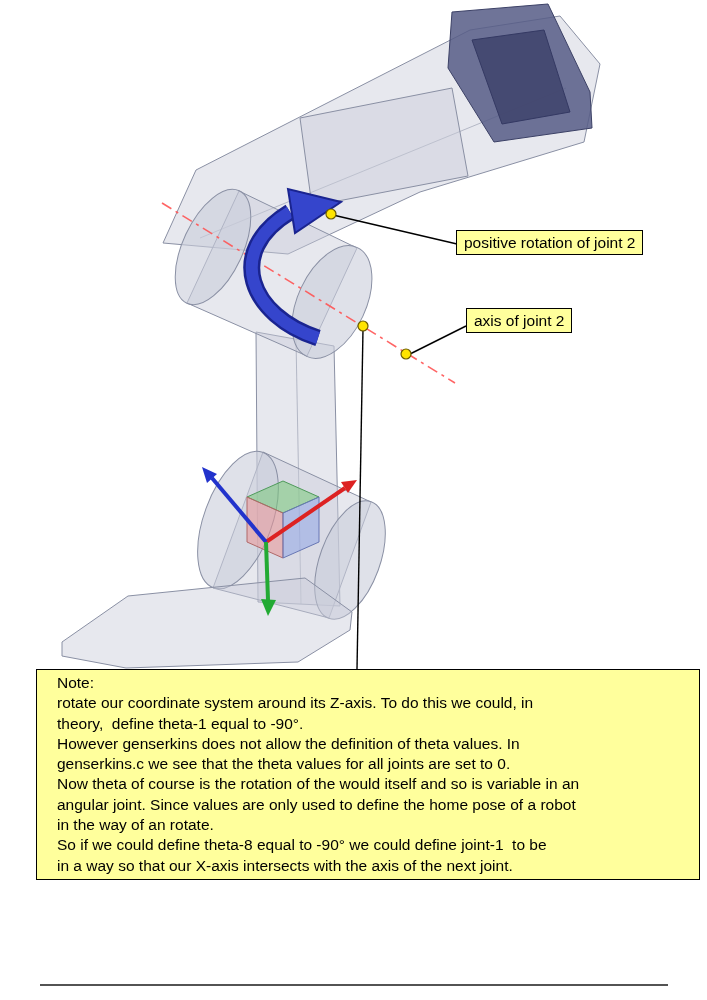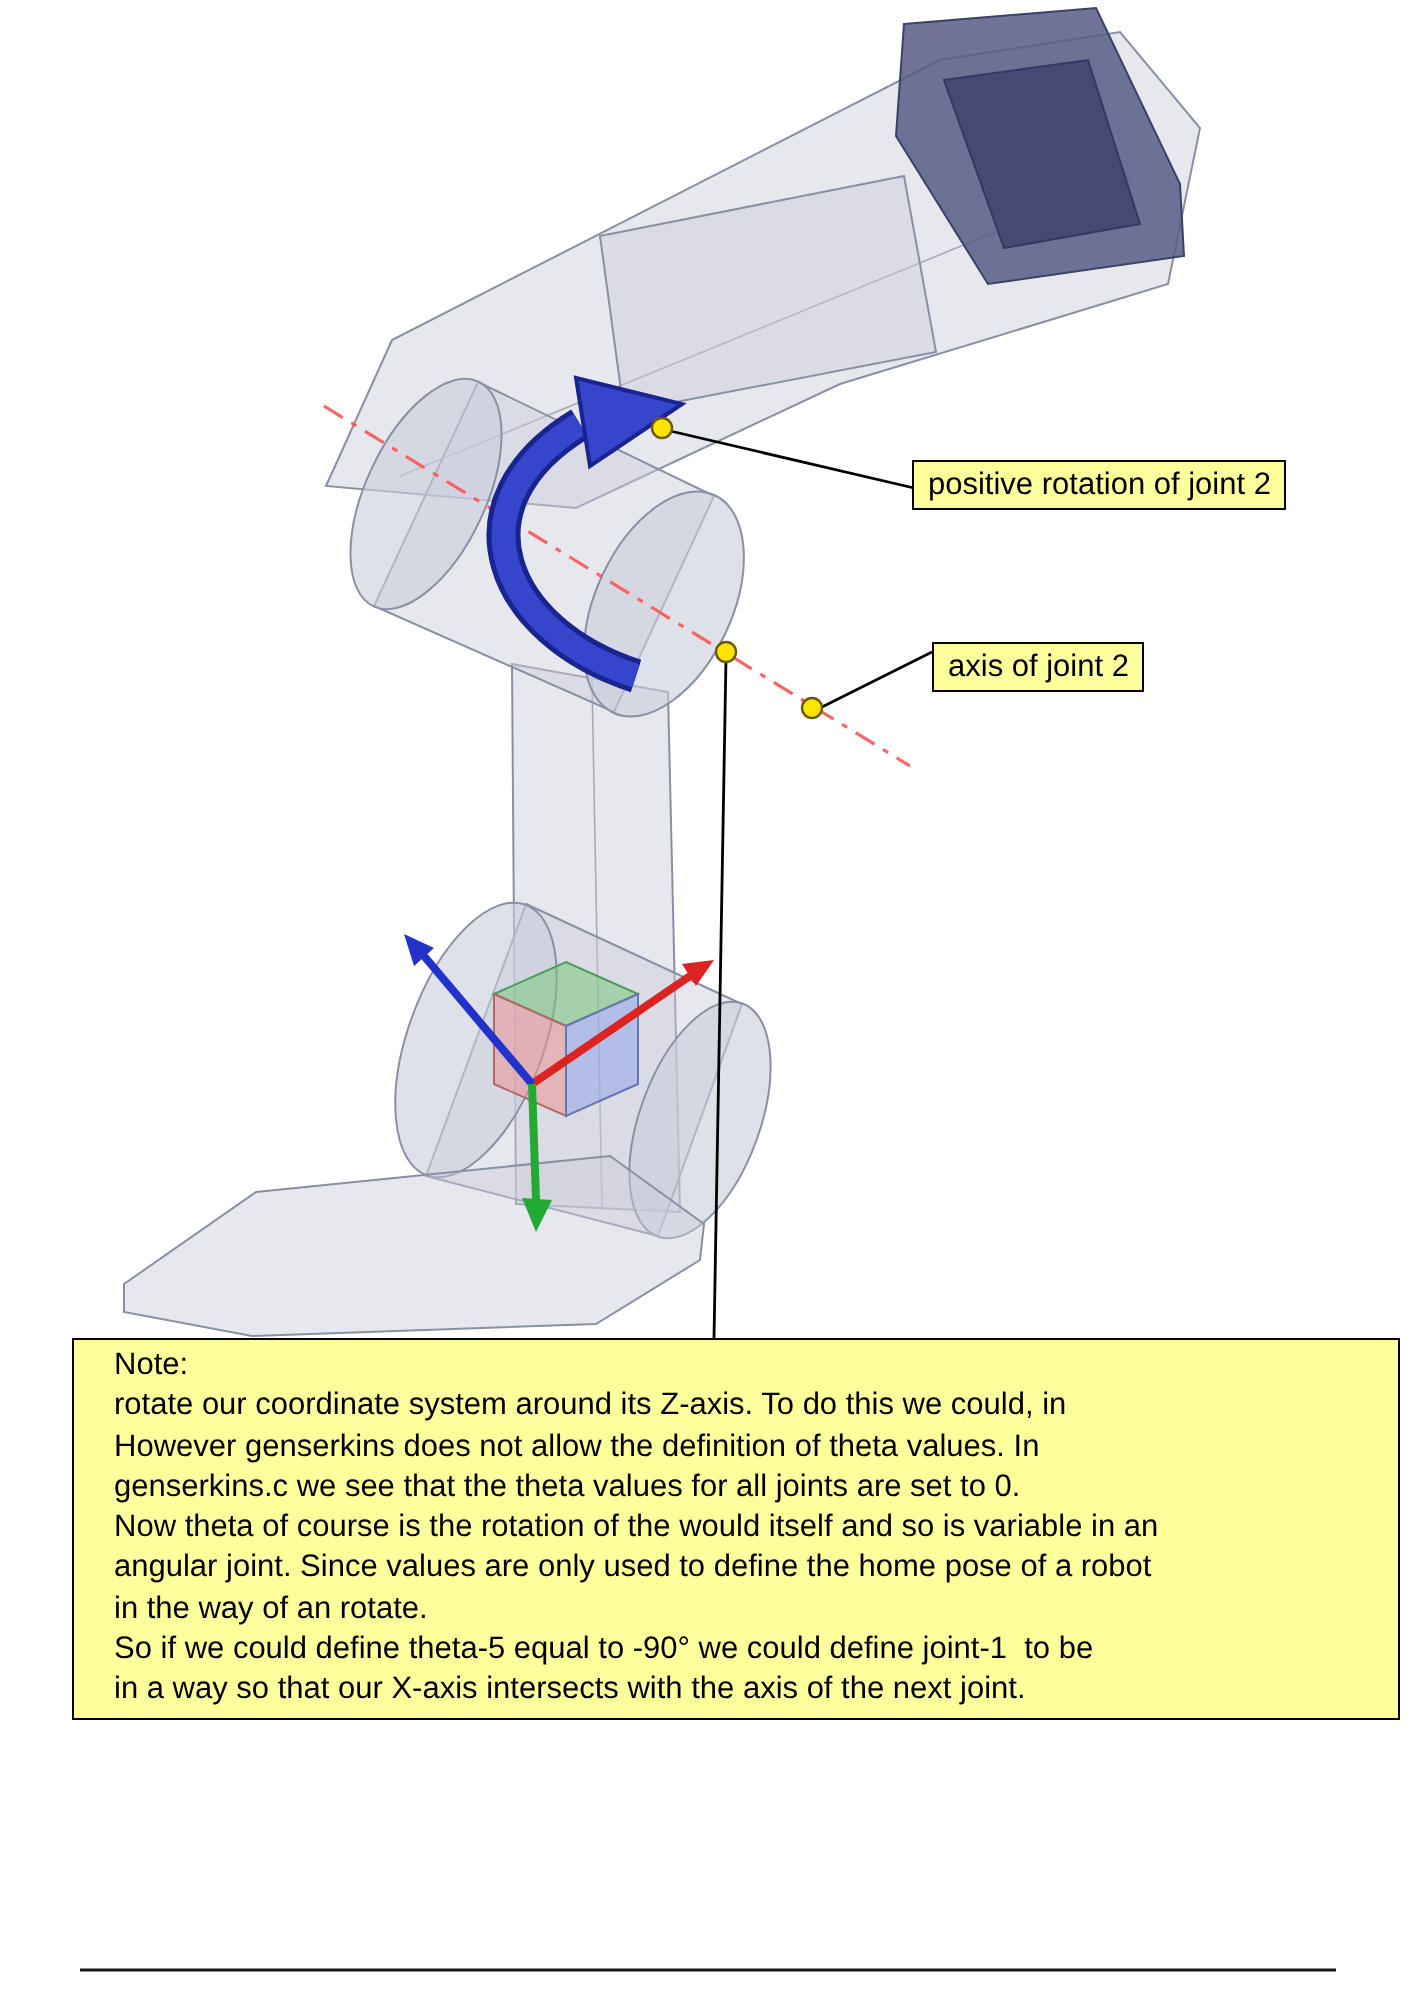--- a/index.html
+++ b/index.html
@@ -105,27 +105,28 @@
 
     <circle class="marker" cx="331" cy="214" r="5"></circle>
     <circle class="marker" cx="363" cy="326" r="5"></circle>
     <circle class="marker" cx="406" cy="354" r="5"></circle>
 
     <line x1="40" y1="985" x2="668" y2="985" stroke="#1a1a1a" stroke-width="1.5"></line>
   </svg>
 
   <div class="callout-label" style="left:456px;top:230px;">positive rotation of joint 2</div>
 
-  <div class="callout-label" style="left:466px;top:321px;text-align:right;">axis of joint 2</div>
+  <div class="callout-label" style="left:466px;top:308px;text-align:right;">axis of joint 2</div>
 
   <div class="note-box">
     <div class="note-line">Note:</div>
     <div class="note-line">rotate our coordinate system around its Z-axis. To do this we could, in</div>
+    <div class="note-line">theory,  define theta-1 equal to -90°.</div>
     <div class="note-line">However genserkins does not allow the definition of theta values. In</div>
     <div class="note-line">genserkins.c we see that the theta values for all joints are set to 0.</div>
     <div class="note-line">Now theta of course is the rotation of the would itself and so is variable in an</div>
     <div class="note-line">angular joint. Since values are only used to define the home pose of a robot</div>
     <div class="note-line">in the way of an rotate.</div>
-    <div class="note-line">So if we could define theta-5 equal to -90° we could define joint-1  to be</div>
+    <div class="note-line">So if we could define theta-8 equal to -90° we could define joint-1  to be</div>
     <div class="note-line">in a way so that our X-axis intersects with the axis of the next joint.</div>
   </div>
 
 </div>
 
 </body></html>

